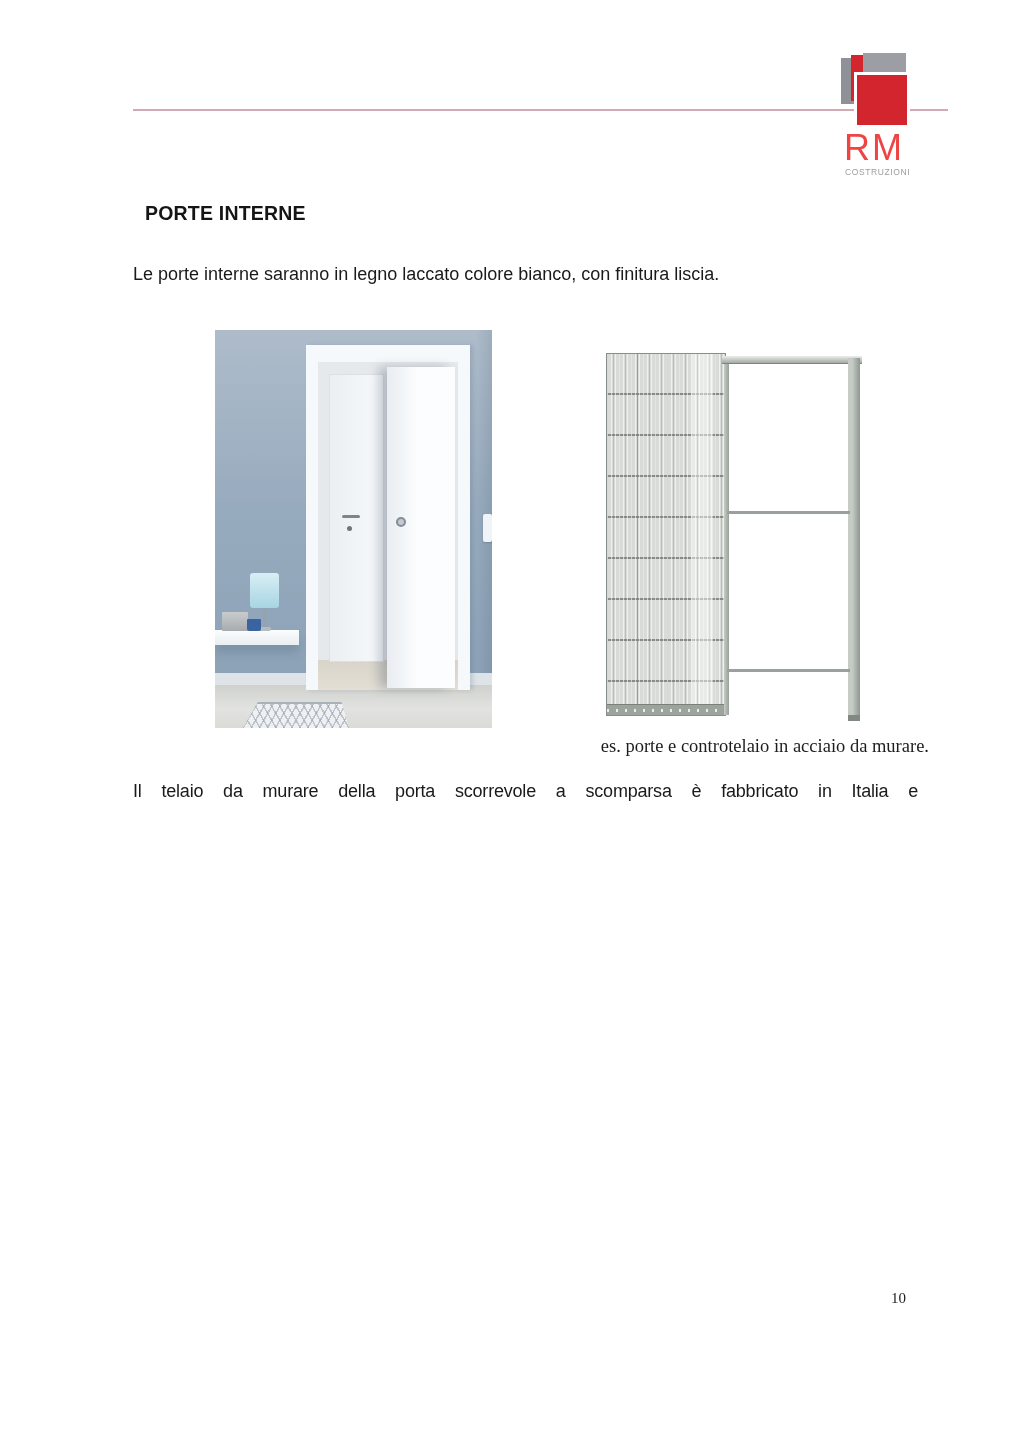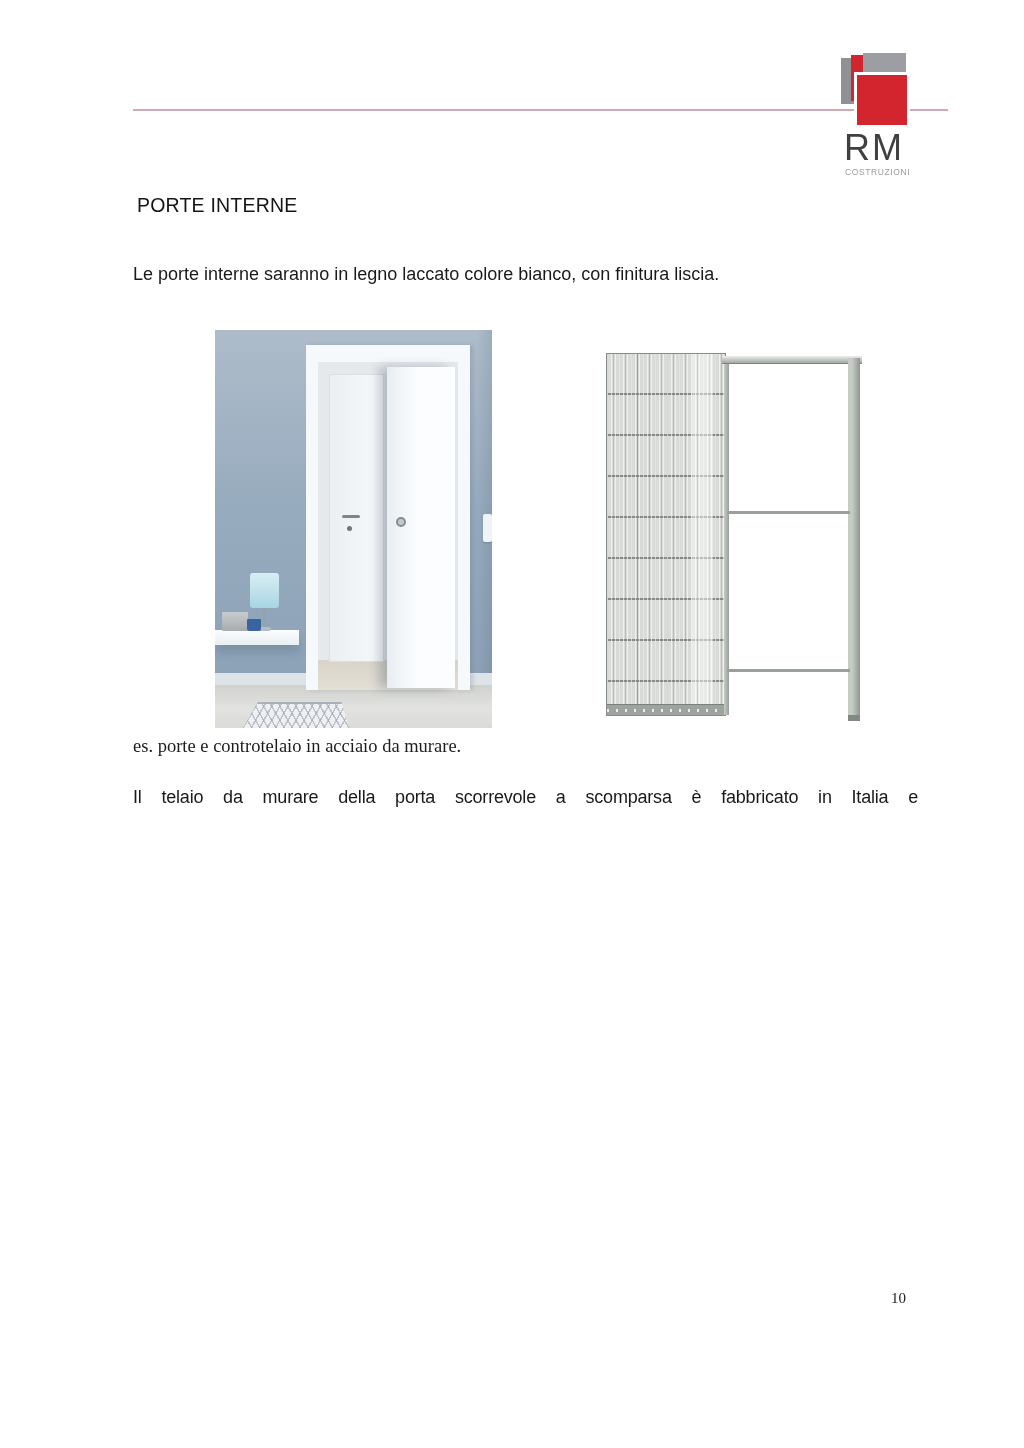--- a/index.html
+++ b/index.html
@@ -9,33 +9,33 @@
   
   .rule { position:absolute; left:133px; top:109px; width:815px; height:2px; background:#d3a9b4; z-index:1; }
   .logo { position:absolute; left:838px; top:53px; width:80px; height:130px; z-index:2; }
   .sq   { position:absolute; }
   .sq1  { left:3px;  top:5px;  width:46px; height:46px; background:#8f9196; }
   .sq2  { left:13px; top:2px;  width:46px; height:46px; background:#d2252d; }
   .sq3  { left:25px; top:0;    width:43px; height:43px; background:#9c9ea3; }
   .sq4  { left:16px; top:19px; width:56px; height:56px; background:#d2252d;
           border:3px solid #fff; box-sizing:border-box; }
   .logo-rm  { position:absolute; left:6px; top:77px; font-size:36px; line-height:1;
-              font-weight:400; color:#404040; letter-spacing:2px; }
+              font-weight:400; color:#ef4444; letter-spacing:2px; }
   .logo-sub { position:absolute; left:7px; top:114px; font-size:8.5px; color:#9a9ca0;
               letter-spacing:0.6px; white-space:nowrap; }
 
   
-  .heading  { position:absolute; left:133px; top:190px; margin:4px; font-size:19.5px;
-              font-weight:400; color:#151515; letter-spacing:0.2px; }
+  .heading  { position:absolute; left:133px; top:190px; margin:12px; font-size:19.5px;
+              font-weight:700; color:#151515; letter-spacing:0.2px; }
   .intro    { position:absolute; left:133px; top:260px; font-size:18px; line-height:29px; }
-  .caption  { position:absolute; left:133px; top:736px; width:785px; text-align:left;
+  .caption  { position:absolute; left:144px; top:736px; width:785px; text-align:right;
               font-family:"Liberation Serif", serif; font-size:18.5px; color:#1d1d1d; }
   .body-par { position:absolute; left:133px; top:777px; width:785px; font-size:18px; }
   .jline    { text-align:justify; text-align-last:justify; line-height:28.5px;
-              letter-spacing:-0.2px;margin-top:6px; }
+              letter-spacing:-0.2px; }
   .page-num { position:absolute; left:891px; top:1290px; font-family:"Liberation Serif", serif;
               font-size:15px; color:#1d1d1d; }
 
   
   .photo { position:absolute; left:215px; top:330px; width:277px; height:398px; overflow:hidden; }
   .wall  { position:absolute; inset:0;
            background:linear-gradient(180deg,#aebcca 0%,#97abbe 45%,#8aa0b5 100%); }
   .corner-shade { position:absolute; right:0; top:0; width:16px; height:343px;
            background:linear-gradient(90deg, rgba(40,60,80,0) , rgba(40,60,80,0.12)); }
   .baseboard { position:absolute; left:0; top:343px; width:100%; height:12px; background:#dde3e7; }

